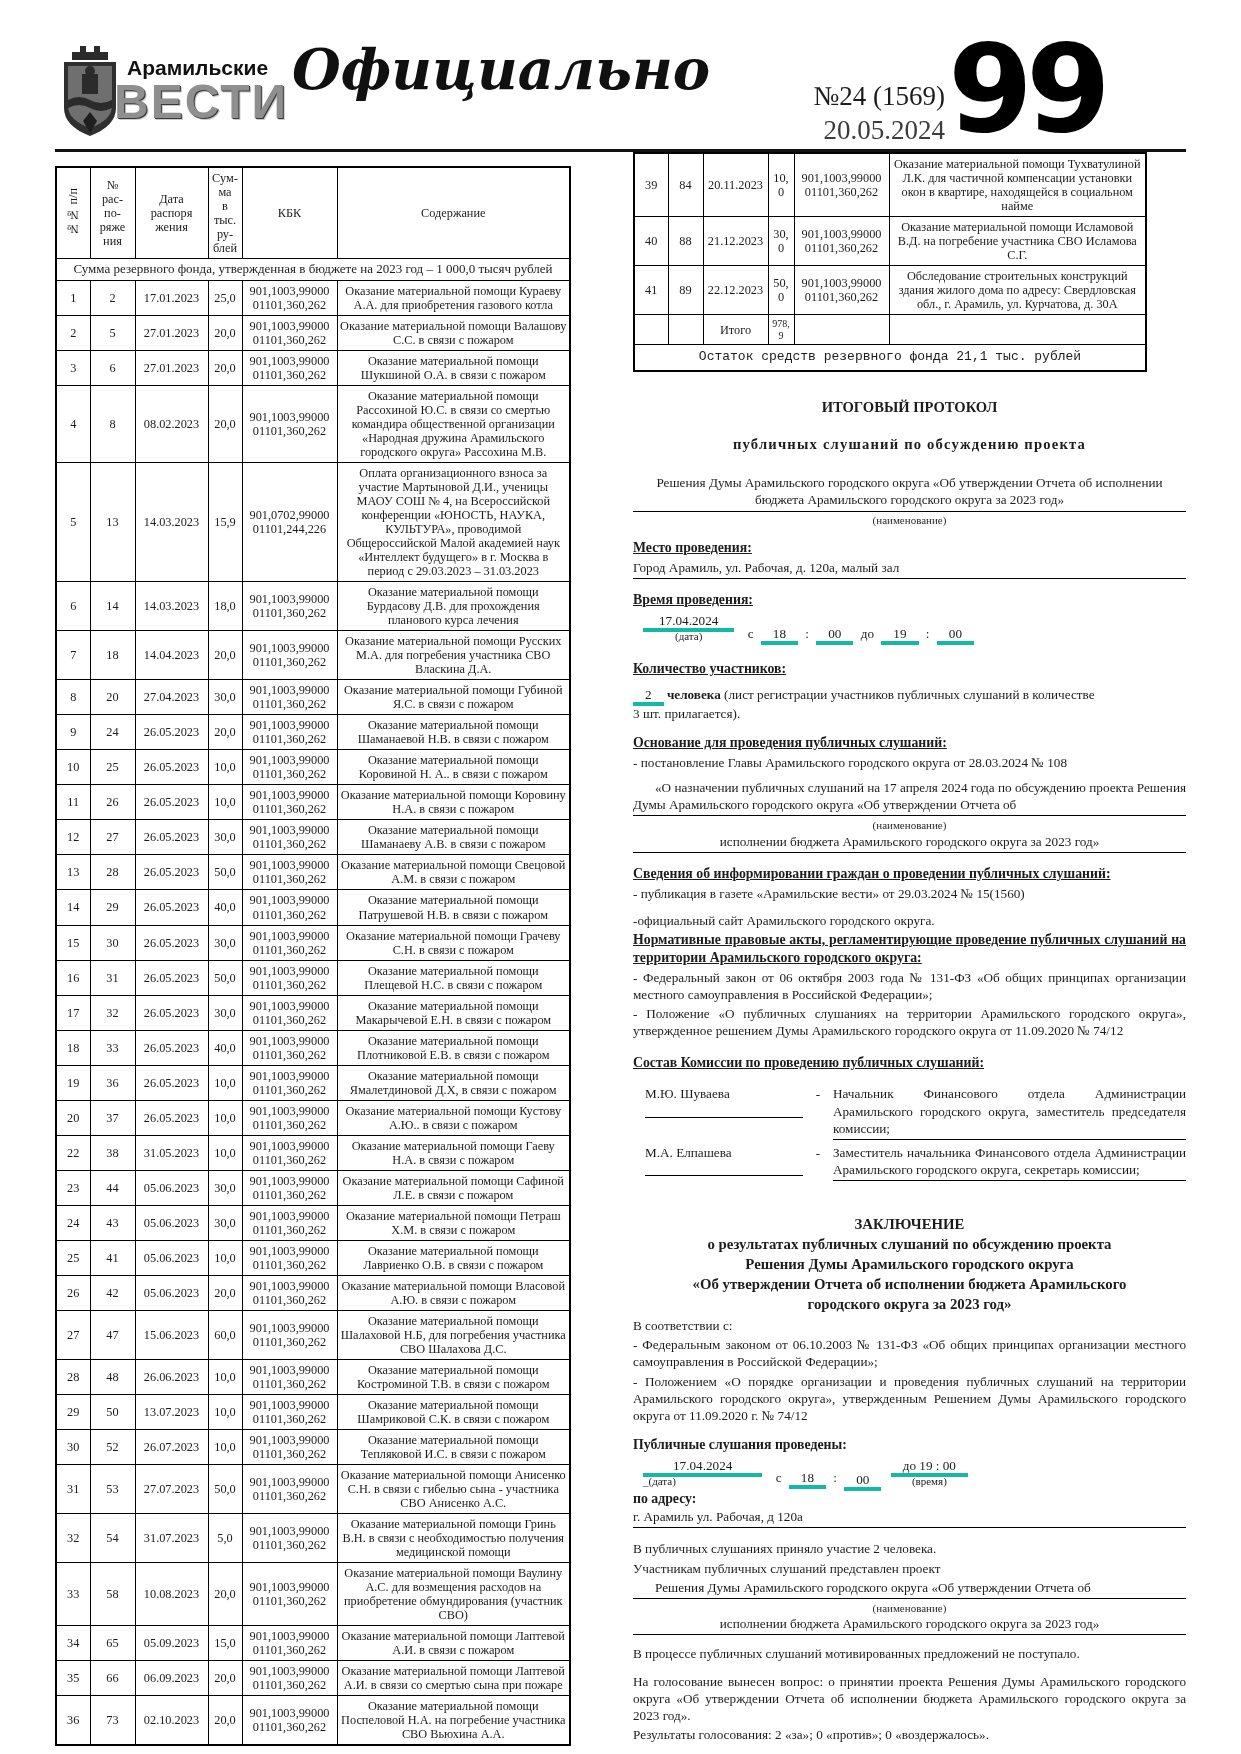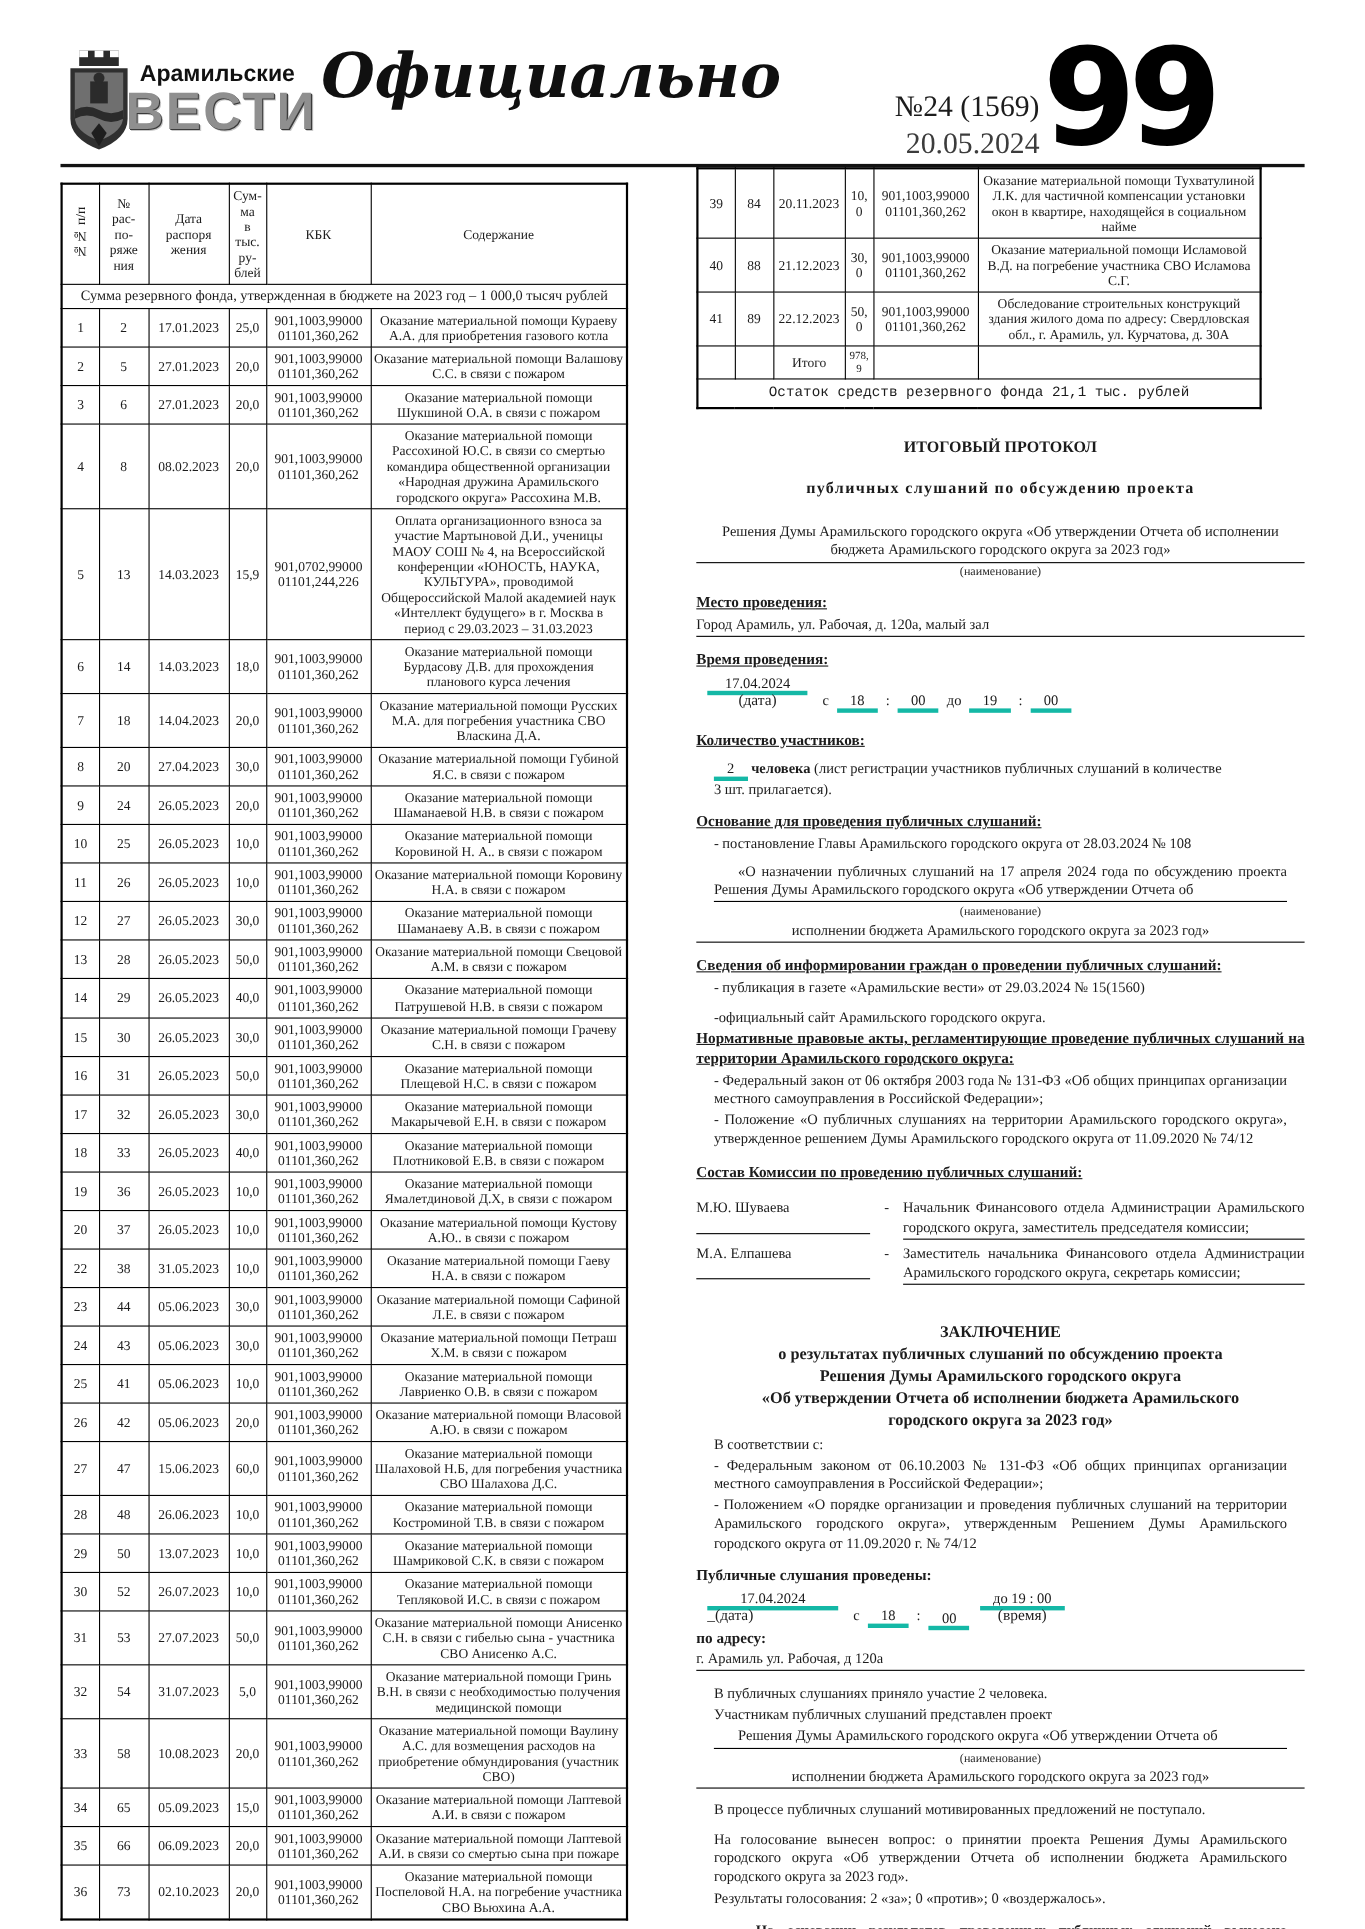--- a/index.html
+++ b/index.html
@@ -38,29 +38,29 @@
   .total-val{font-size:10px;vertical-align:top;}
   td.content-cell{padding:3px 4px;}
 
   
   .doc-title{text-align:center;font-weight:700;font-size:14.6px;margin:18px;}
   .doc-title.sp{letter-spacing:1.2px;}
   .subject{text-align:center;border-bottom:1px solid #000;padding:2px 4px 3px;}
   .caption{font-size:11px;text-align:center;color:#2a2a2a;margin:1px 0 0;}
   .sec-h{font-weight:700;text-decoration:underline;font-size:13.8px;margin:12px 0 2px;}
   .sec-h.just{text-align:justify;}
-  .para{text-align:justify;margin:2px 16px;}
+  .para{text-align:justify;margin:2px 0;}
   .uline-block{border-bottom:1px solid #000;padding-bottom:2px;}
   .ustack{display:inline-block;text-align:center;vertical-align:bottom;margin-right:6px;}
   .uval{border-bottom:4px solid #14b8a6;padding:0 16px;}
   .uval.narrow{padding:0 12px;}
-  .ucap{font-size:14px;}
+  .ucap{font-size:11px;}
   .field-row{margin:3px 0 0 10px;}
   .sep{display:inline-block;padding:0 4px;}
-  .commission{margin-top:14px;}
+  .commission{margin-top:14px;margin-left:12px;}
   .com-row{display:flex;align-items:flex-start;margin-bottom:4px;}
   .com-name{width:158px;border-bottom:1px solid #000;padding-bottom:14px;}
   .com-dash{width:30px;text-align:center;}
   .com-role{flex:1;text-align:justify;border-bottom:1px solid #000;padding-bottom:2px;}
   .c-title{text-align:center;font-weight:700;font-size:14.8px;line-height:1.35;}
   .indent{text-indent:38px;}
   .indent-sm{text-indent:22px;}
   .hrline{border:0;border-top:1px solid #000;margin:2px 0;}
 </style>
 </head>

